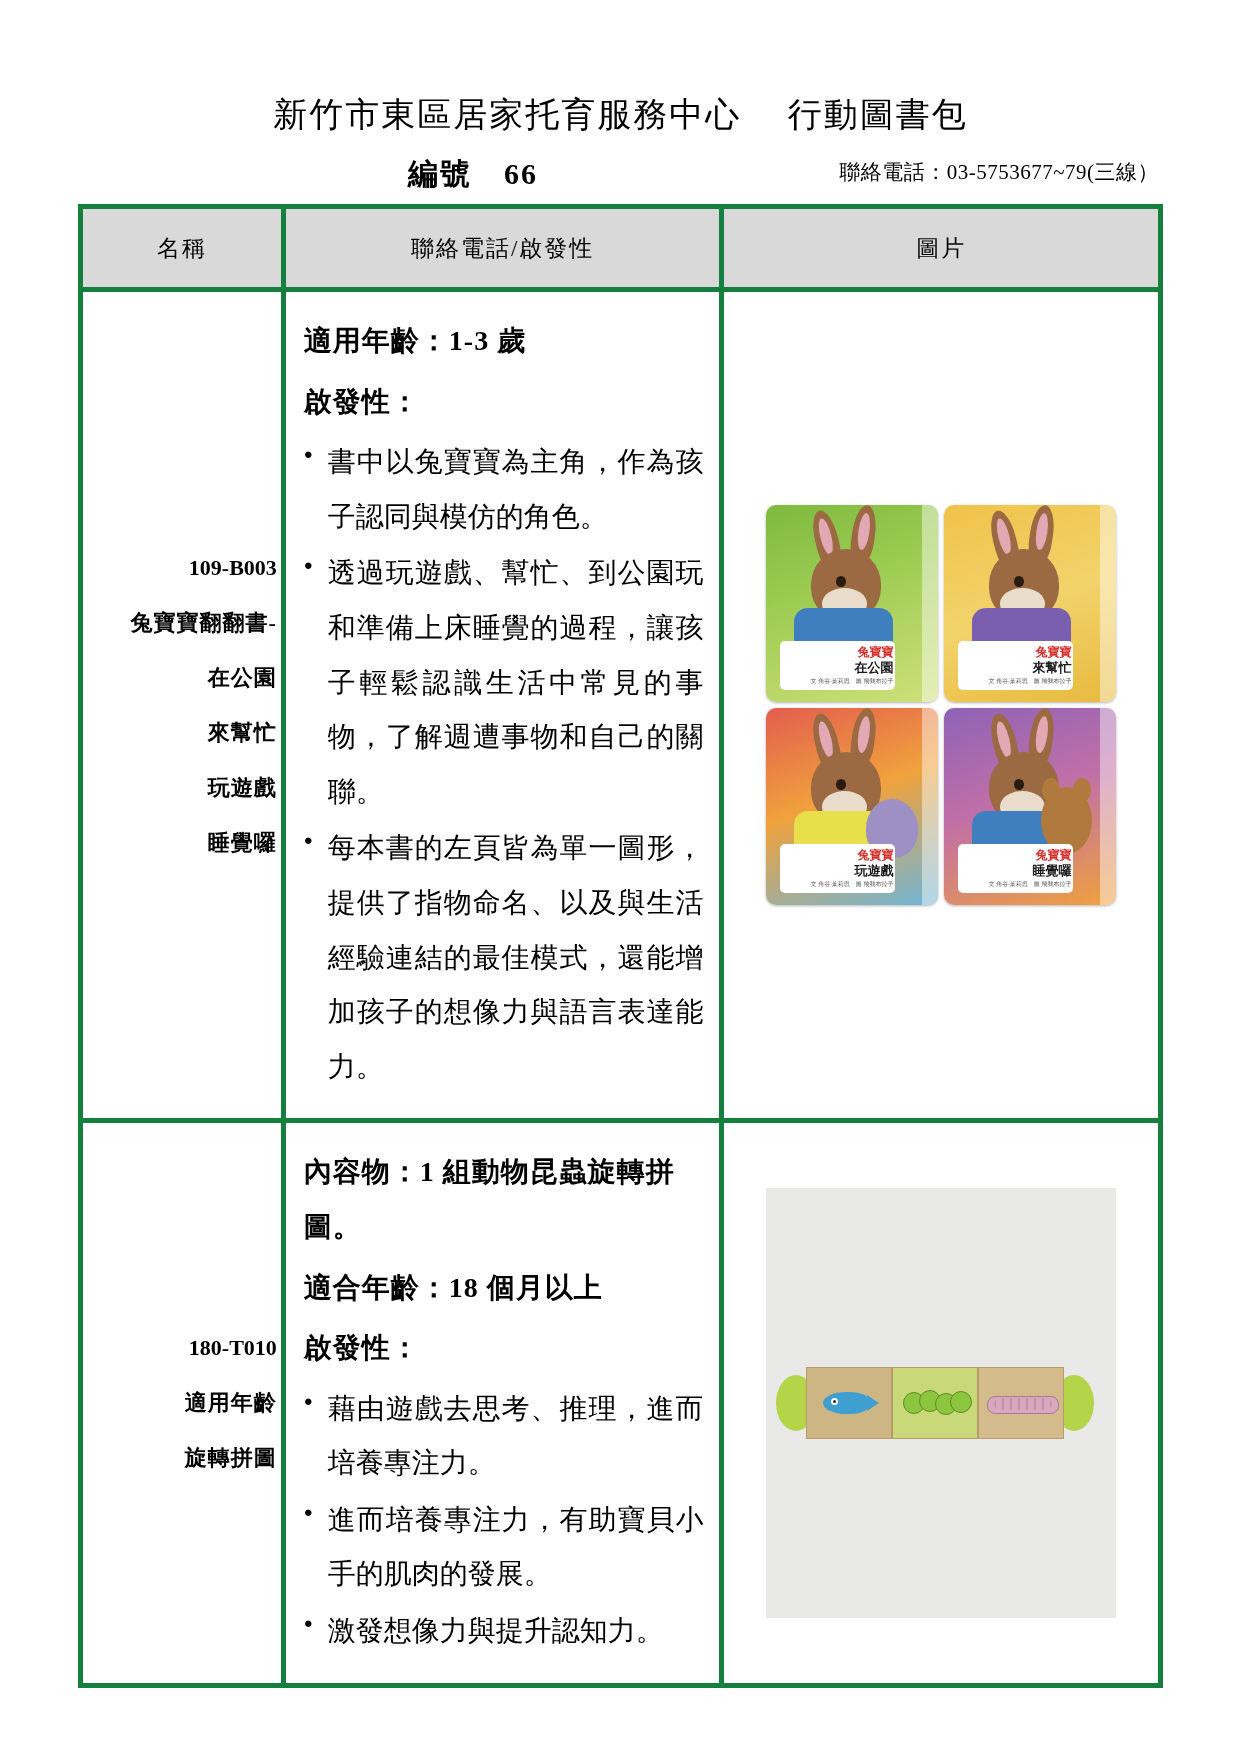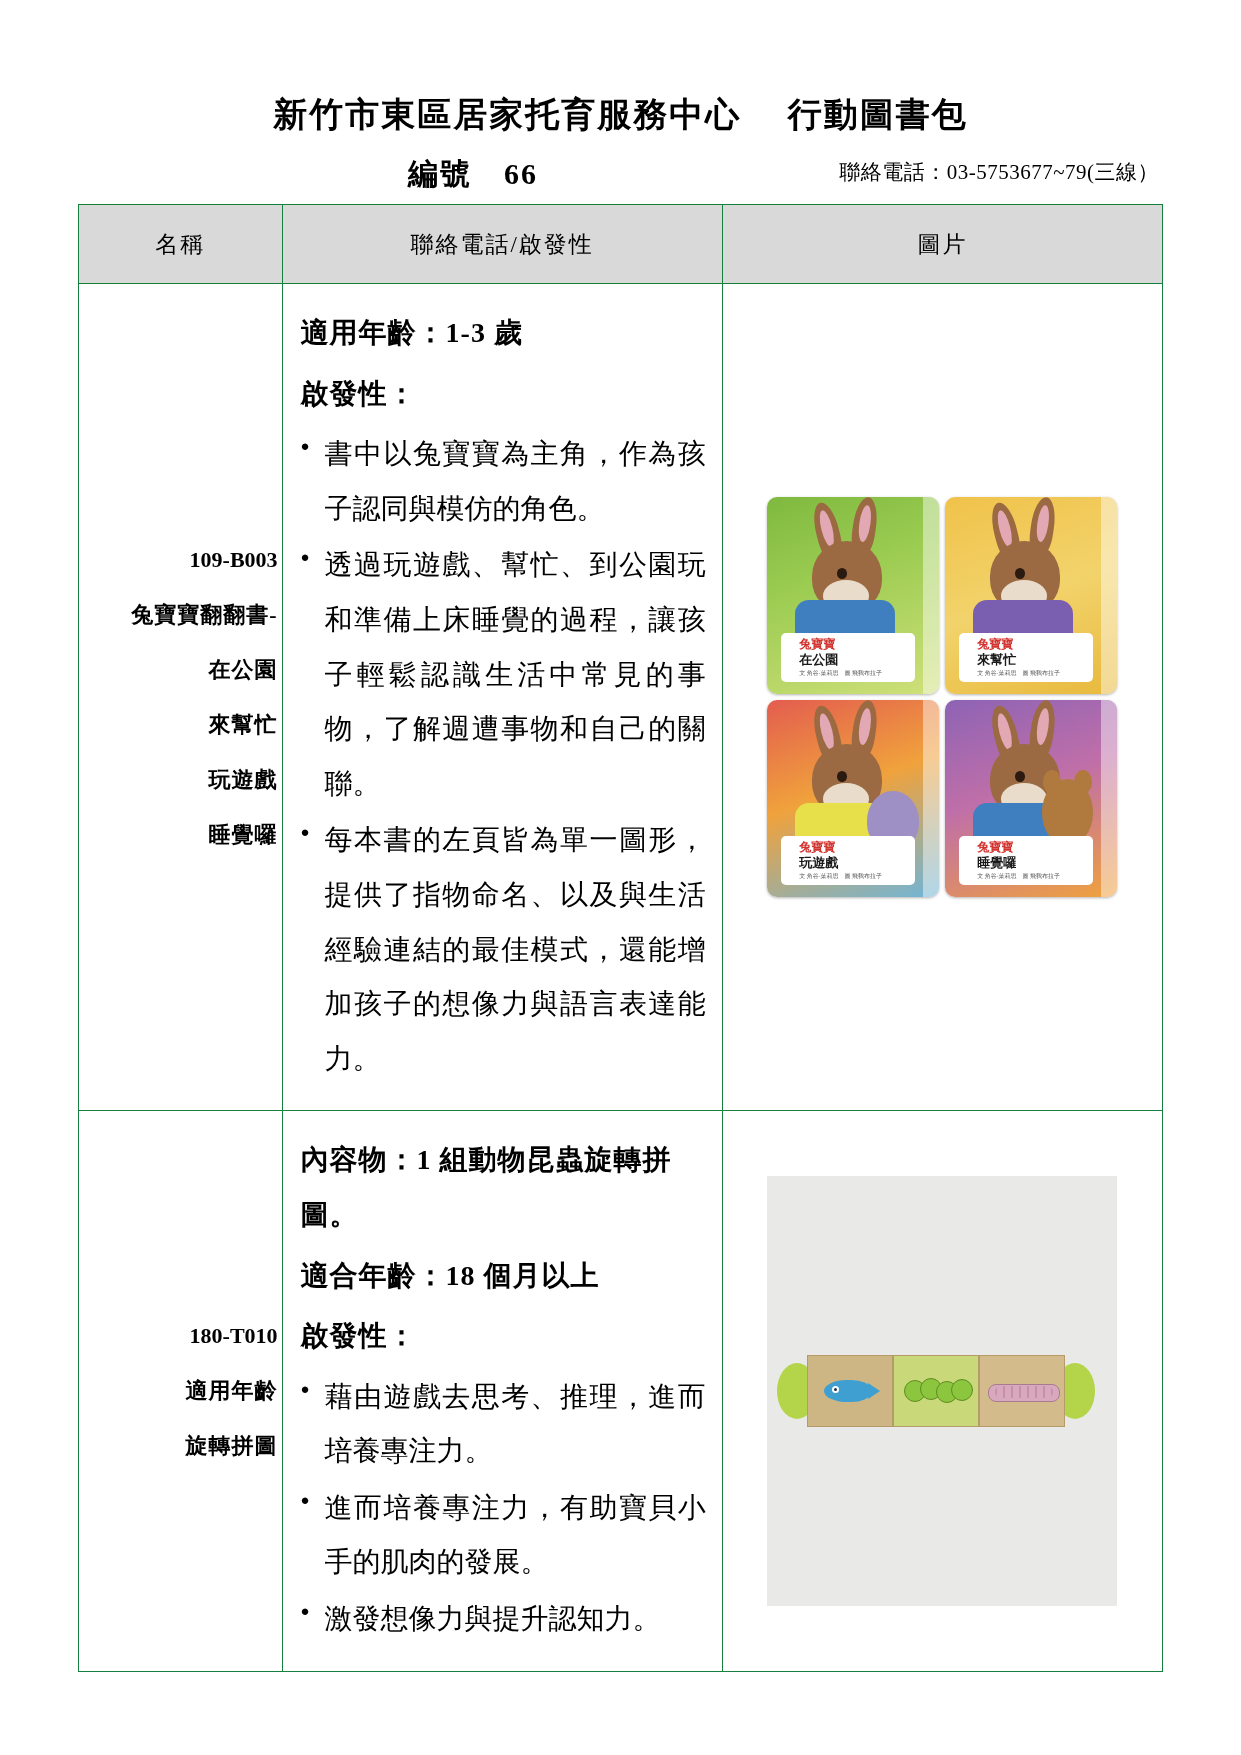--- a/index.html
+++ b/index.html
@@ -17,21 +17,21 @@
   .page {
     width: 1241px;
     height: 1755px;
     box-sizing: border-box;
     padding: 70px 78px 40px 78px;
     position: relative;
   }
   .doc-title {
     text-align: center;
     font-size: 34px;
-    font-weight: bold;
+    font-weight: normal;
     letter-spacing: 2px;
     margin-top: 22px;
     margin-bottom: 8px;
     white-space: pre;
   }
   .subline {
     position: relative;
     height: 46px;
     margin-top: 16px;
   }
@@ -50,21 +50,21 @@
     font-size: 21px;
     letter-spacing: 0.5px;
   }
   table.main {
     width: 100%;
     border-collapse: collapse;
     table-layout: fixed;
     margin-top: 4px;
   }
   table.main th, table.main td {
-    border: 1px solid #15803d;
+    border: 5px solid #15803d;
     vertical-align: middle;
   }
   thead th {
     background: #d9d9d9;
     font-weight: normal;
     font-size: 23px;
     height: 76px;
     letter-spacing: 2px;
   }
   col.c1 { width: 185px; }
@@ -240,22 +240,22 @@
     background: #9e8fc4;
     border-radius: 50% 50% 45% 45%;
   }
   .booktitle {
     position: absolute;
     left: 8%;
     bottom: 6%;
     width: 66%;
     background: #ffffff;
     border-radius: 5px;
-    padding: 4px 2px 5px 18px;
-    text-align: left;
+    padding: 4px 2px 5px 0;
+    text-align: right;
     font-family: "Liberation Sans", sans-serif;
   }
   .booktitle .t1 {
     display: block;
     color: #d2322d;
     font-size: 12px;
     font-weight: bold;
     line-height: 1.25;
   }
   .booktitle .t2 {

